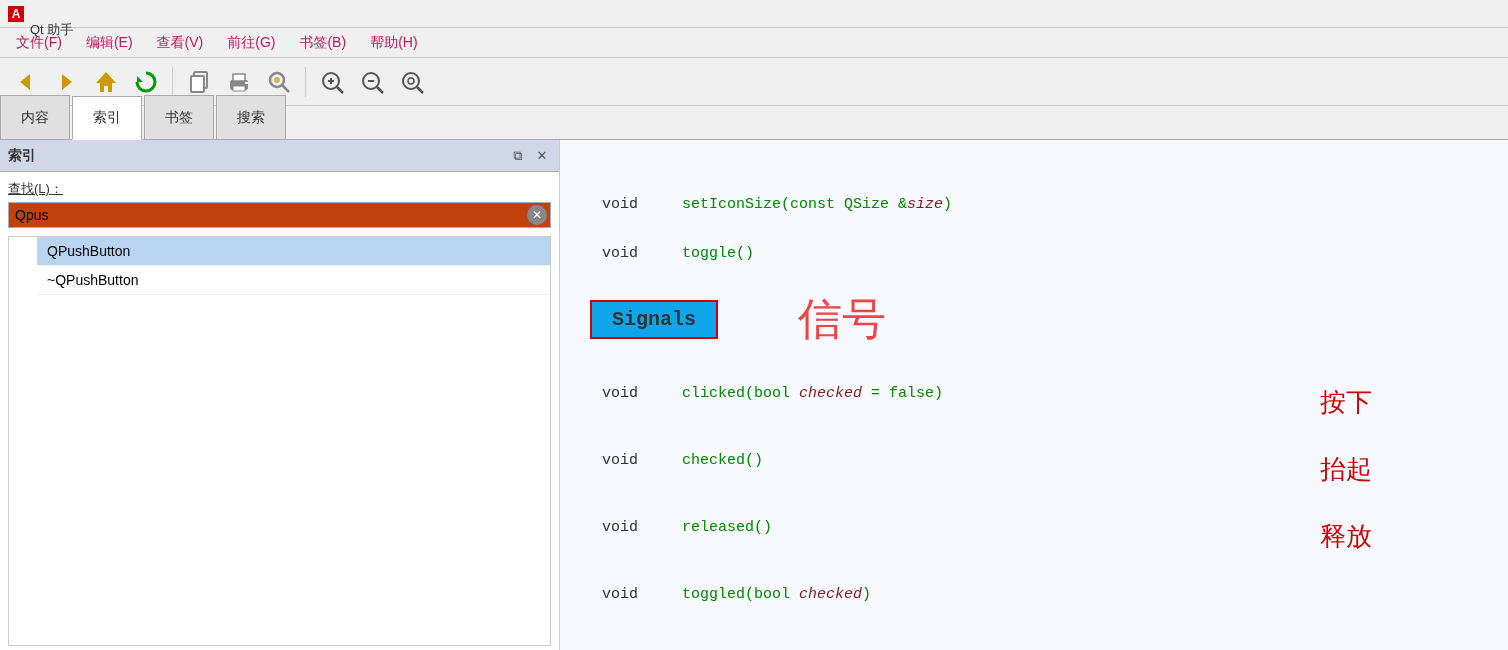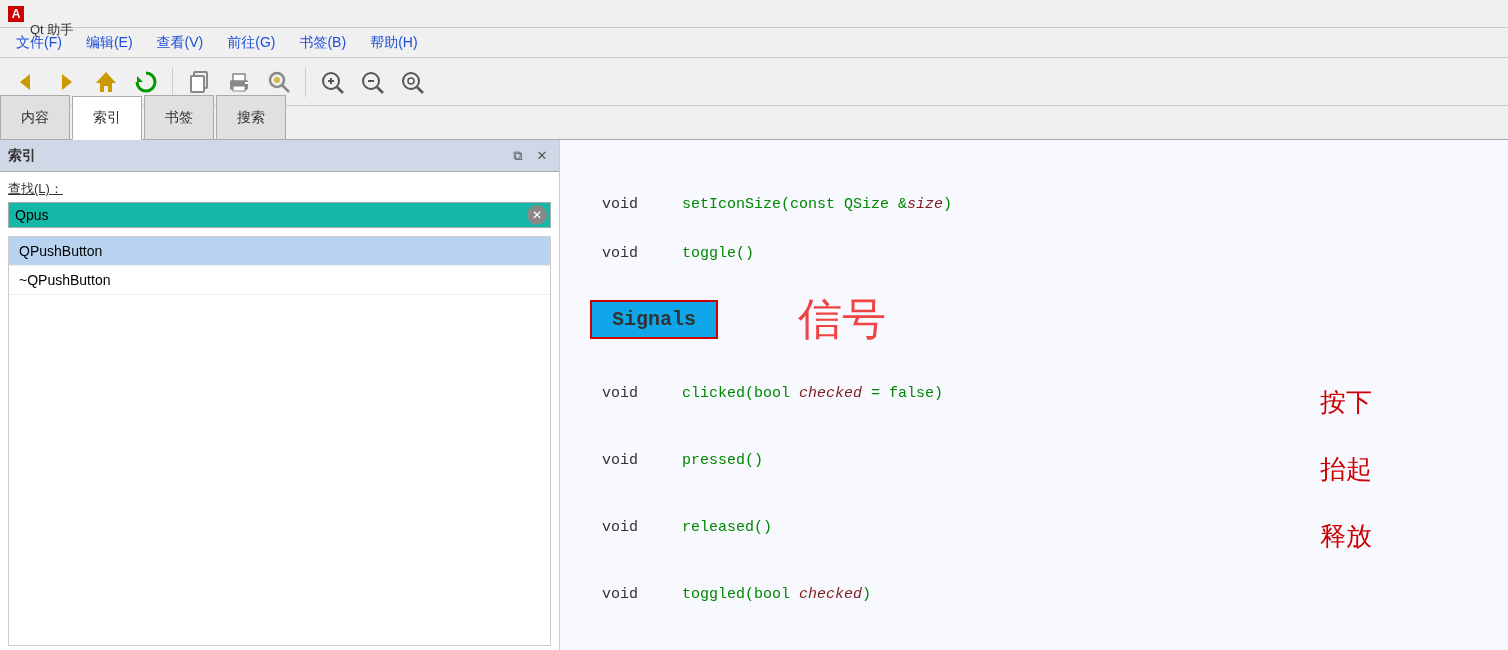--- a/index.html
+++ b/index.html
@@ -44,21 +44,21 @@
       background: #f0f0f0;
       height: 30px;
       display: flex;
       align-items: center;
       padding: 0 4px;
       border-bottom: 1px solid #ccc;
     }
     .menu-item {
       padding: 4px 12px;
       font-size: 14px;
-      color: #1d4ed8;
+      color: #be185d;
       cursor: pointer;
     }
 
     
     .toolbar {
       background: #f0f0f0;
       height: 48px;
       display: flex;
       align-items: center;
       padding: 0 8px;
@@ -170,21 +170,21 @@
       align-items: center;
       position: relative;
     }
     .sidebar-search-input {
       width: 100%;
       height: 26px;
       border: 1px solid #aaa;
       padding: 2px 28px 2px 6px;
       font-size: 14px;
       outline: none;
-      background: #14b8a6;
+      background: #c2410c;
     }
     .search-clear-btn {
       position: absolute;
       right: 4px;
       top: 50%;
       transform: translateY(-50%);
       width: 20px;
       height: 20px;
       background: #888;
       border-radius: 50%;
@@ -193,20 +193,21 @@
       justify-content: center;
       color: white;
       font-size: 12px;
       cursor: pointer;
     }
     .sidebar-list {
       flex: 1;
       overflow-y: auto;
       border: 1px solid #ccc;
       margin: 4px 8px;
+      padding-left: 28px;
     }
     .sidebar-list-item {
       padding: 6px 10px;
       font-size: 14px;
       cursor: pointer;
       border-bottom: 1px solid #eee;
     }
     .sidebar-list-item.selected {
       background: #b8d4f0;
     }
@@ -438,21 +439,21 @@
           <td class="col-func">
             clicked(bool <span class="italic">checked</span> = false)
           </td>
           <td class="col-annotation">按下</td>
         </tr>
         <tr class="spacer-row">
               <td colspan="3"></td>
             </tr>
         <tr>
           <td class="col-type">void</td>
-          <td class="col-func">pressed()</td>
+          <td class="col-func">checked()</td>
           <td class="col-annotation">抬起</td>
         </tr>
         <tr class="spacer-row">
               <td colspan="3"></td>
             </tr>
         <tr>
           <td class="col-type">void</td>
           <td class="col-func">released()</td>
           <td class="col-annotation">释放</td>
         </tr>

